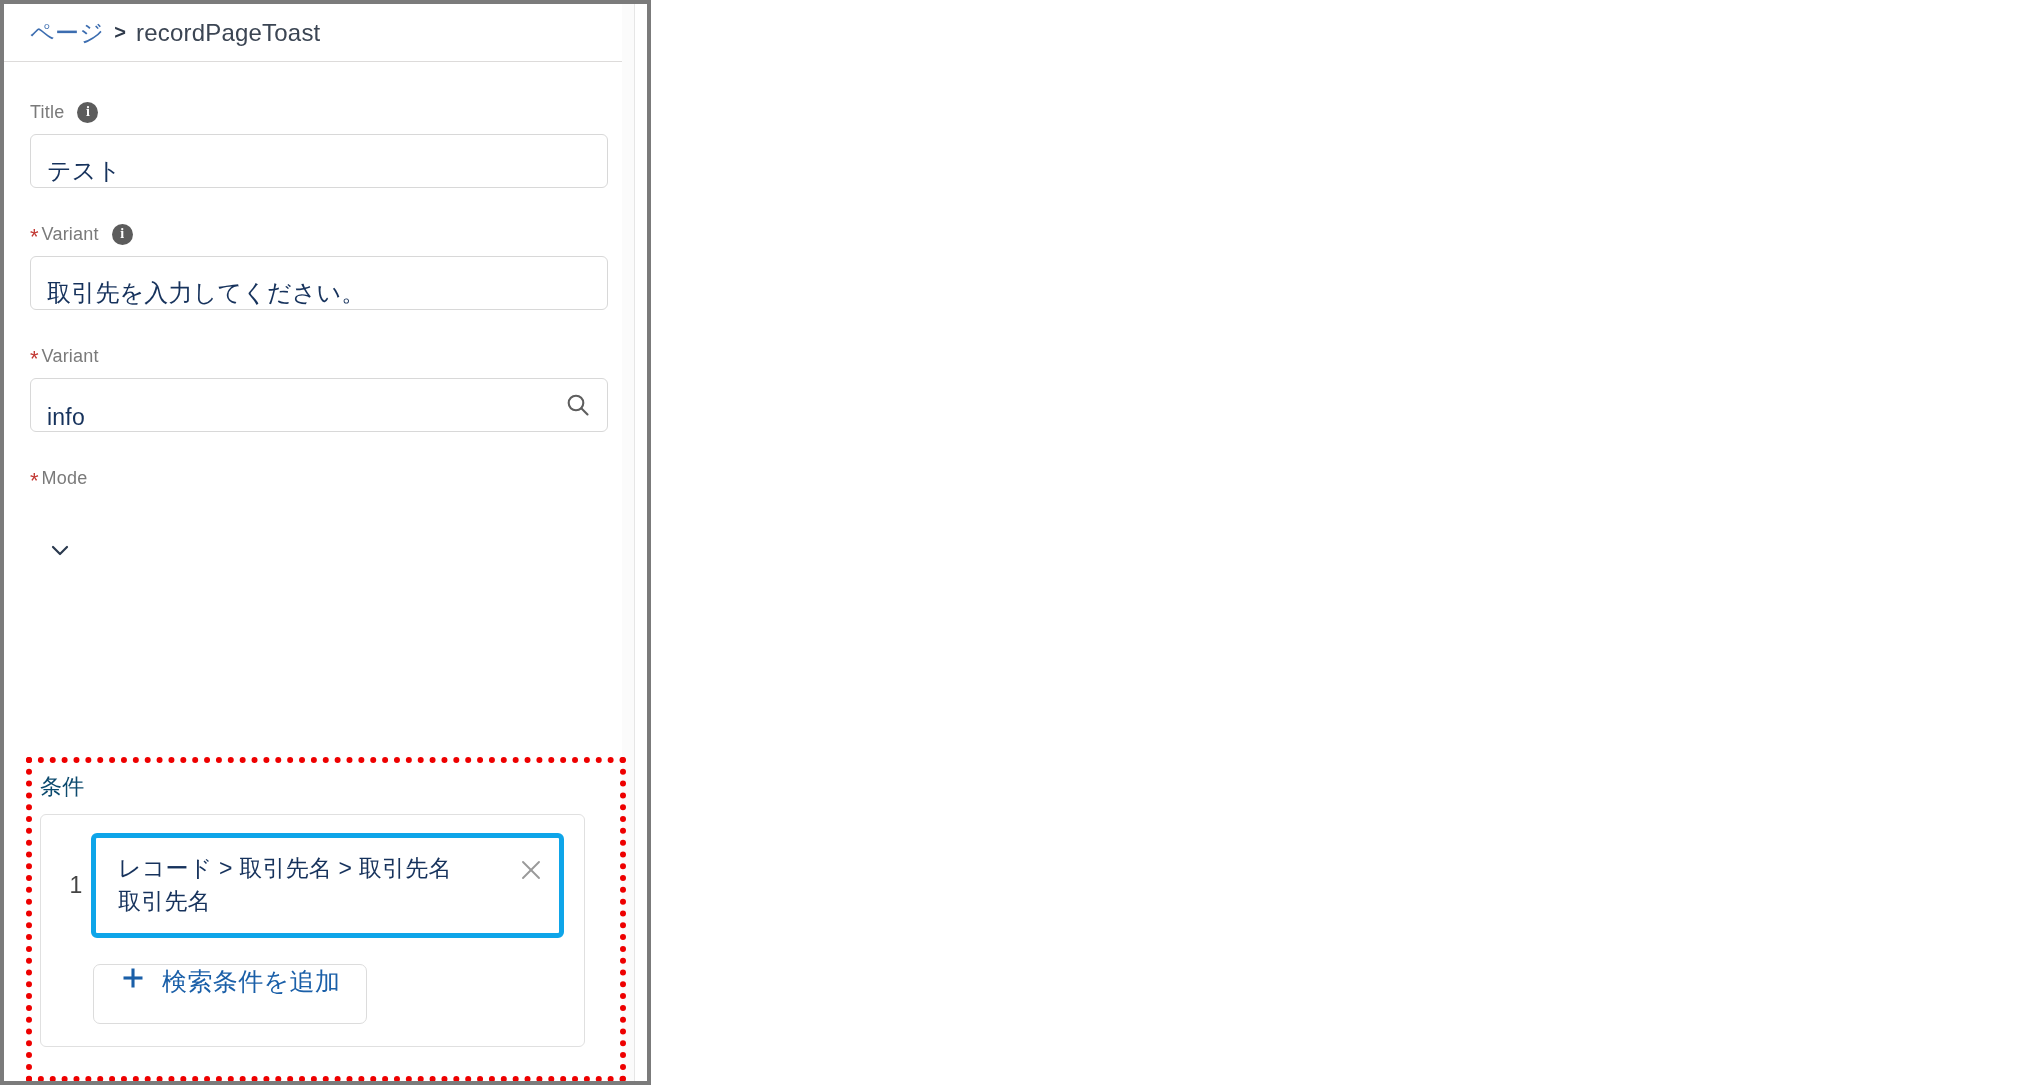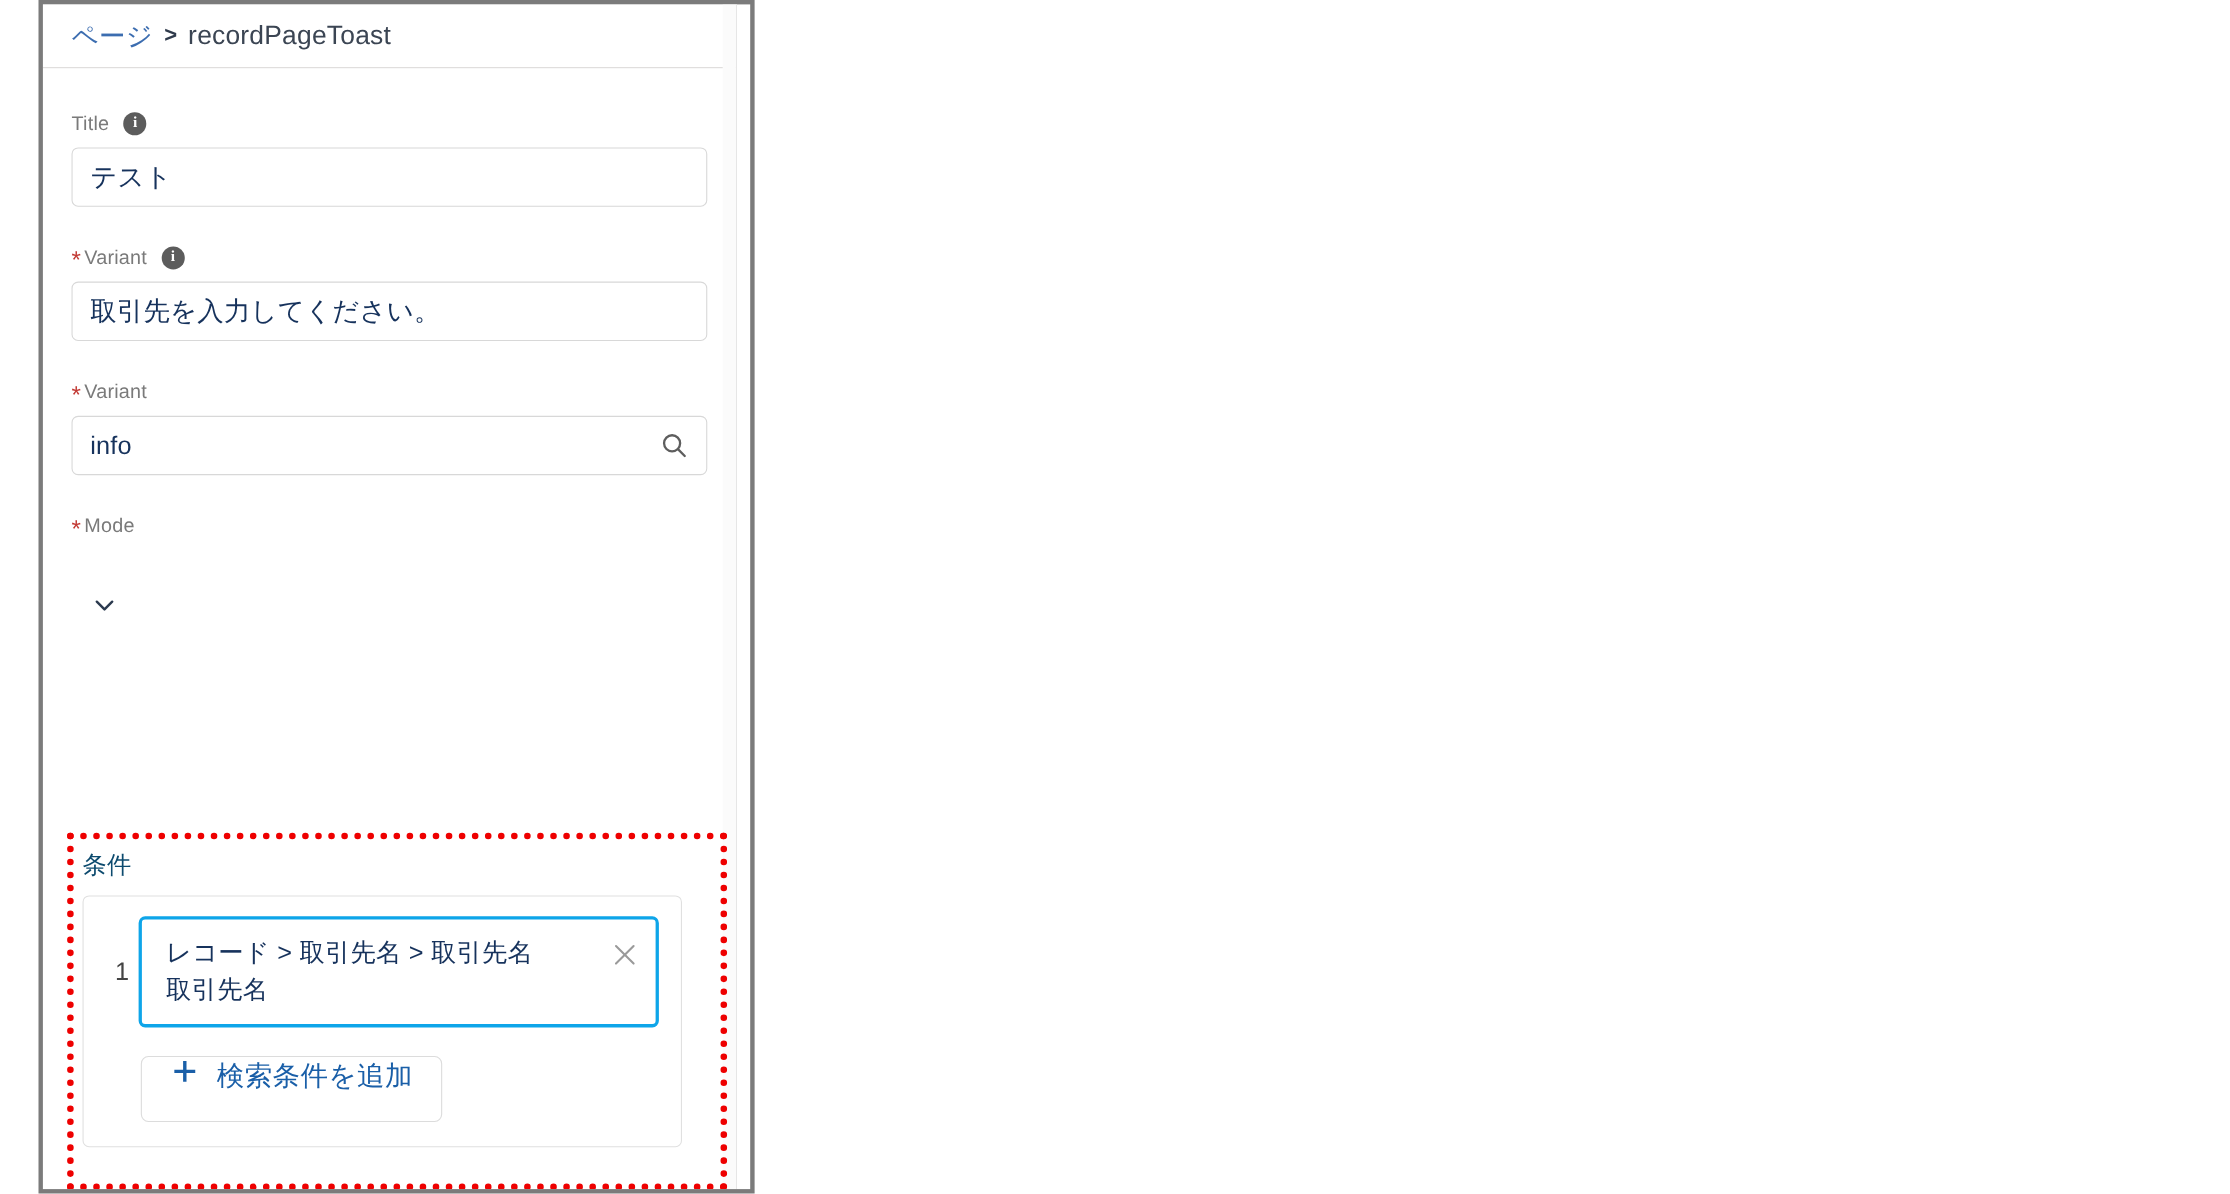--- a/index.html
+++ b/index.html
@@ -23,21 +23,20 @@
     left: 0;
     top: 0;
     width: 651px;
     height: 1085px;
     box-sizing: border-box;
     border: 4px solid #7b7b7b;
     border-top-width: 4px;
     border-bottom-width: 4px;
     background: #ffffff;
     overflow: hidden;
-    margin-left: 35px;
   }
   .panel-inner {
     position: absolute;
     left: 0;
     top: 0;
     right: 12px;
     bottom: 0;
     background: #ffffff;
     border-right: 1px solid #e6e6e6;
     box-sizing: border-box;
@@ -135,21 +134,21 @@
   }
 
   .input-box {
     position: relative;
     height: 54px;
     border: 1px solid #d8d8d8;
     border-radius: 6px;
     background: #ffffff;
     box-sizing: border-box;
     display: flex;
-    align-items: center;
+    align-items: flex-end;
     padding: 0 16px;
   }
   .input-value {
     color: #16325c;
     font-size: 23px;
     letter-spacing: .2px;
     white-space: nowrap;
     overflow: hidden;
   }
   .input-value.jp { font-size: 24px; }
@@ -226,21 +225,21 @@
   .condition-index {
     color: #444444;
     font-size: 23px;
     width: 30px;
     flex: none;
     text-align: center;
   }
   .condition-pill {
     position: relative;
     flex: 1;
-    border: 3px solid #0ea5e9;
+    border: 5px solid #0ea5e9;
     border-radius: 6px;
     background: #ffffff;
     padding: 14px 56px 14px 22px;
     box-sizing: border-box;
     min-height: 98px;
     cursor: pointer;
   }
   .condition-line {
     color: #16325c;
     font-size: 23px;

